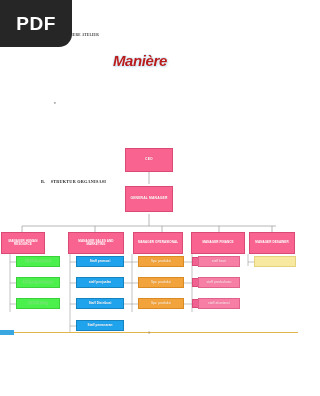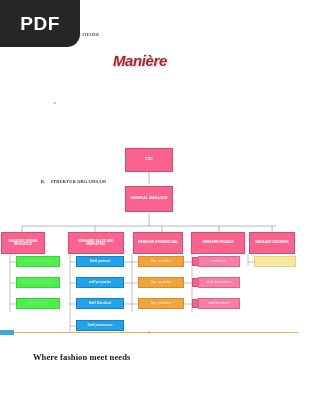--- a/index.html
+++ b/index.html
@@ -21,21 +21,21 @@
     position: absolute;
     inset: 0;
     background: #ffffff;
   }
 
   
   #pdf-badge {
     position: absolute;
     left: 0;
     top: 0;
-    width: 80px;
+    width: 72px;
     height: 47px;
     background: #262626;
     border-bottom-right-radius: 13px;
     display: flex;
     align-items: center;
     justify-content: center;
     z-index: 40;
   }
   #pdf-badge .pdf-text {
     color: #ffffff;
@@ -407,19 +407,18 @@
       <span></span>
     </div>
 
   </div>
 
   <div id="page-number">1</div>
 
   <div id="footer-rule"></div>
   <div id="footer-rule-accent"></div>
 
-  <div id="tagline">Where fashion meet needs</div>
 
 </div>
 
 <div id="pdf-badge">
   <span class="pdf-text">PDF</span>
 </div>
 
 </body></html>

